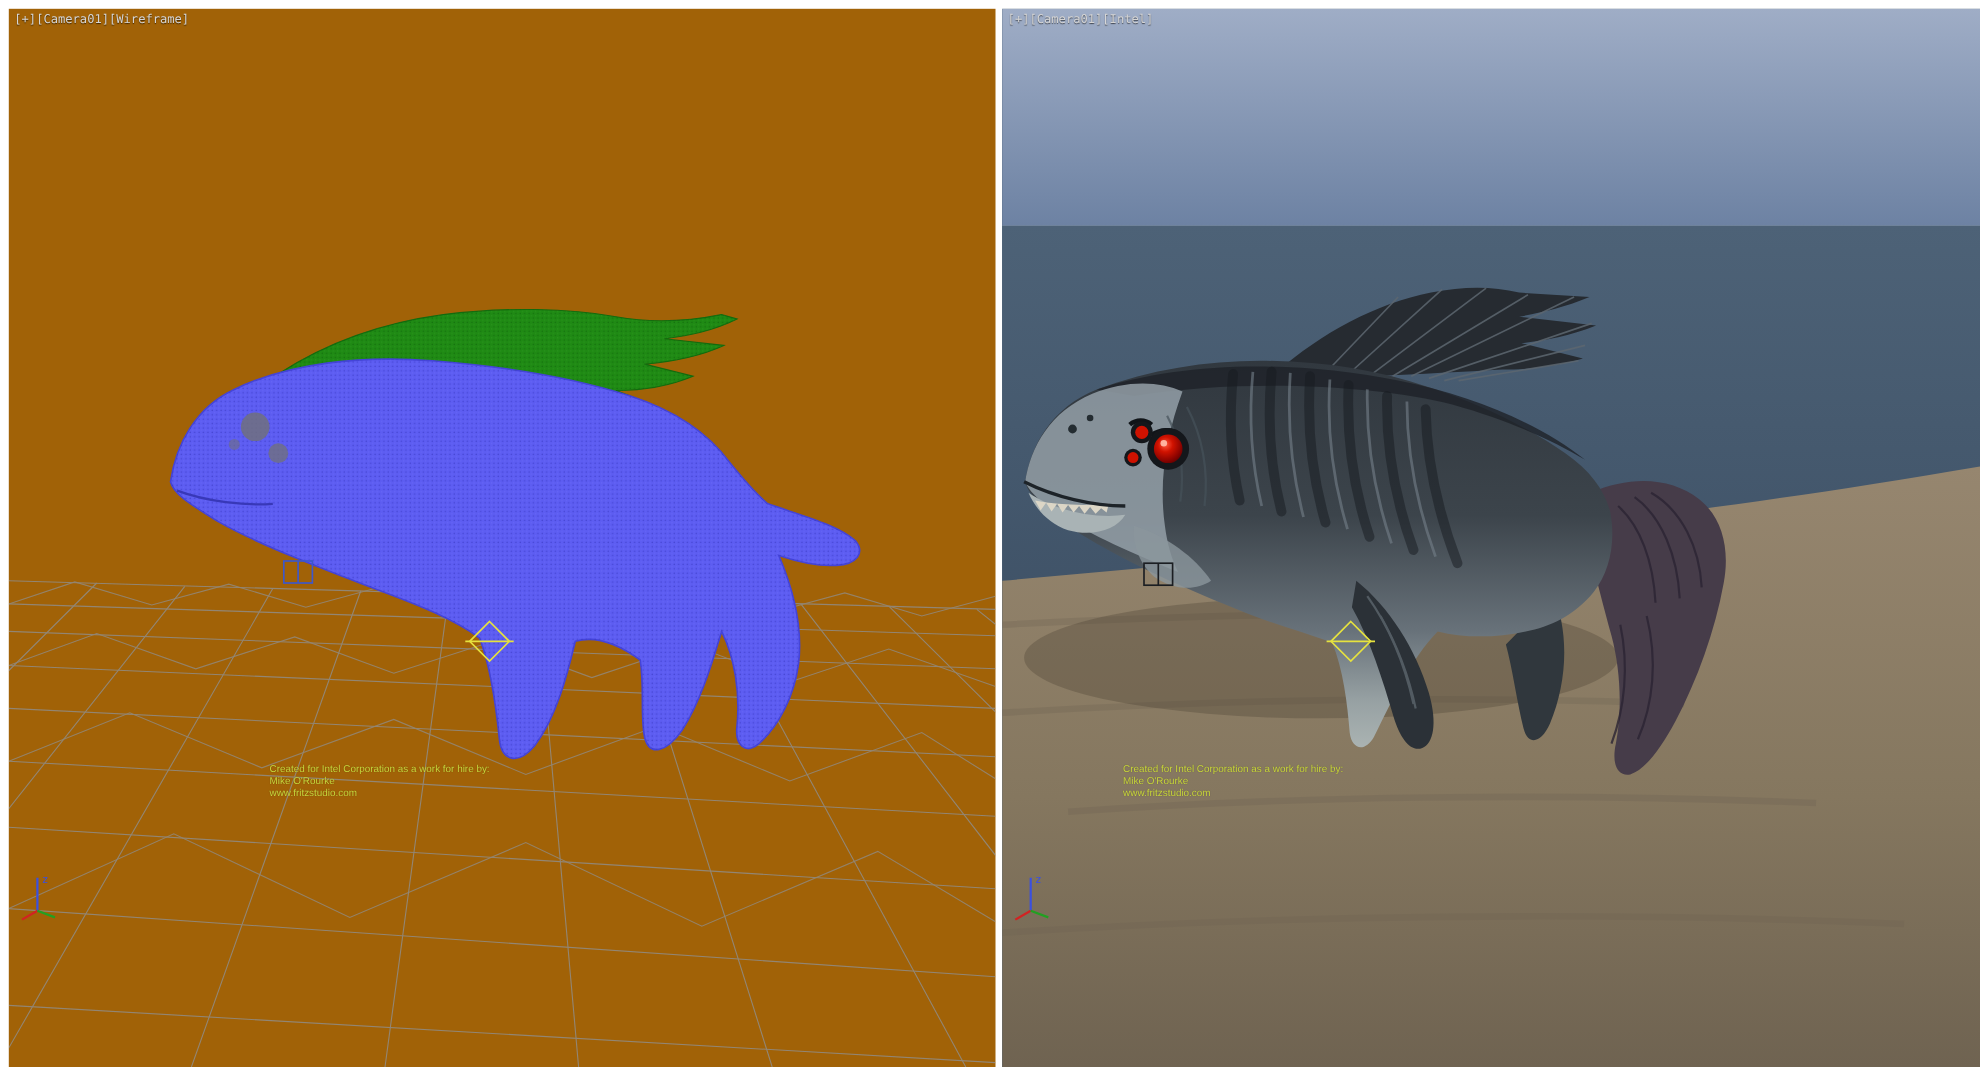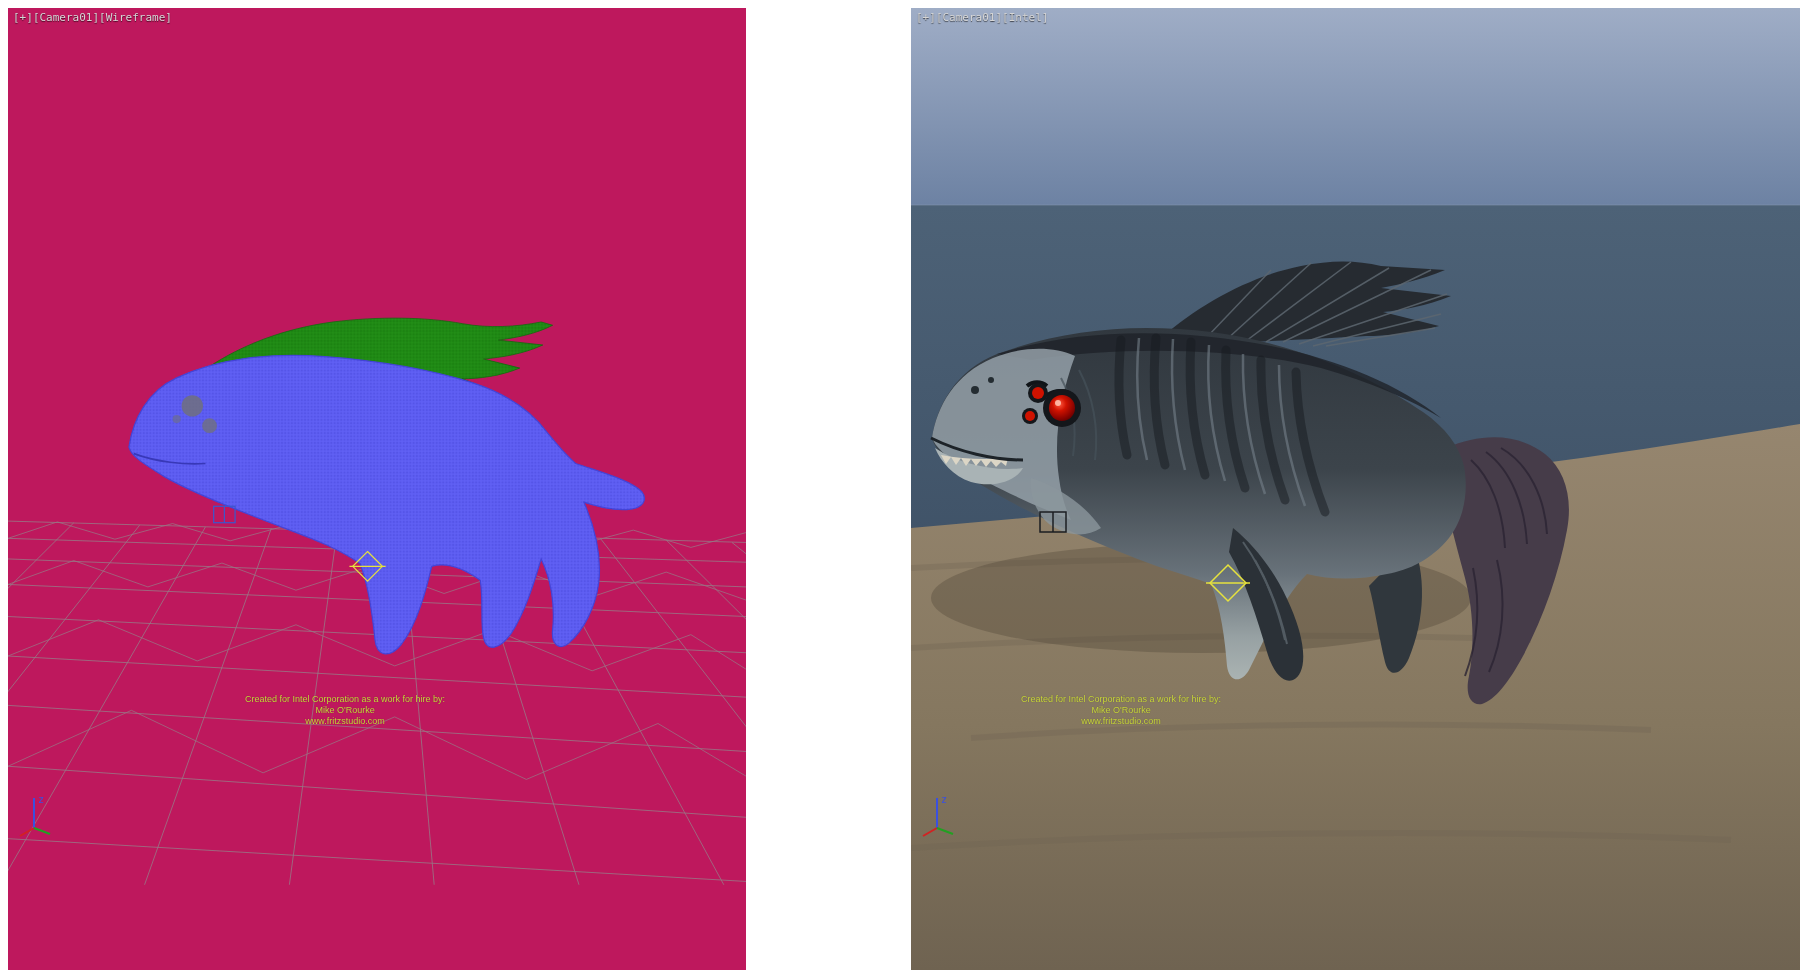--- a/index.html
+++ b/index.html
@@ -2,33 +2,33 @@
 <html><head>
 <meta charset="utf-8">
 <style>
   html,body{margin:0;padding:0}
   body{
     width:1800px;height:978px;position:relative;overflow:hidden;
     background:#ffffff;
     font-family:"Liberation Sans", sans-serif;
   }
   .viewport{position:absolute;top:8px;height:962px;overflow:hidden}
-  .vp-left{left:8px;width:738px;background:#be185d}
+  .vp-left{left:8px;width:897px;background:#a16207}
   .vp-right{left:911px;width:889px;background:#44596e}
   .canvas{position:absolute;left:0;top:0;width:100%;height:100%;display:block}
   .vp-label{
     position:absolute;top:3px;left:5px;z-index:6;
     font:11px "DejaVu Sans Mono", monospace;
     color:#d6d6d6;white-space:nowrap;text-shadow:0 1px 1px rgba(0,0,0,.6);
   }
   .vp-label span{cursor:pointer}
   .watermark{
     position:absolute;z-index:5;white-space:nowrap;
     font:9px/11px "Liberation Sans", sans-serif;
-    color:#c9d63c;text-shadow:0 0 1px rgba(0,0,0,.35);text-align:center;
+    color:#c9d63c;text-shadow:0 0 1px rgba(0,0,0,.35);
   }
   .wm-left{left:237px;top:686px}
   .wm-right{left:110px;top:686px}
   .axis{position:absolute;left:6px;top:780px;z-index:6}
 </style>
 </head>
 <body>
 
 <div class="stage">
 

